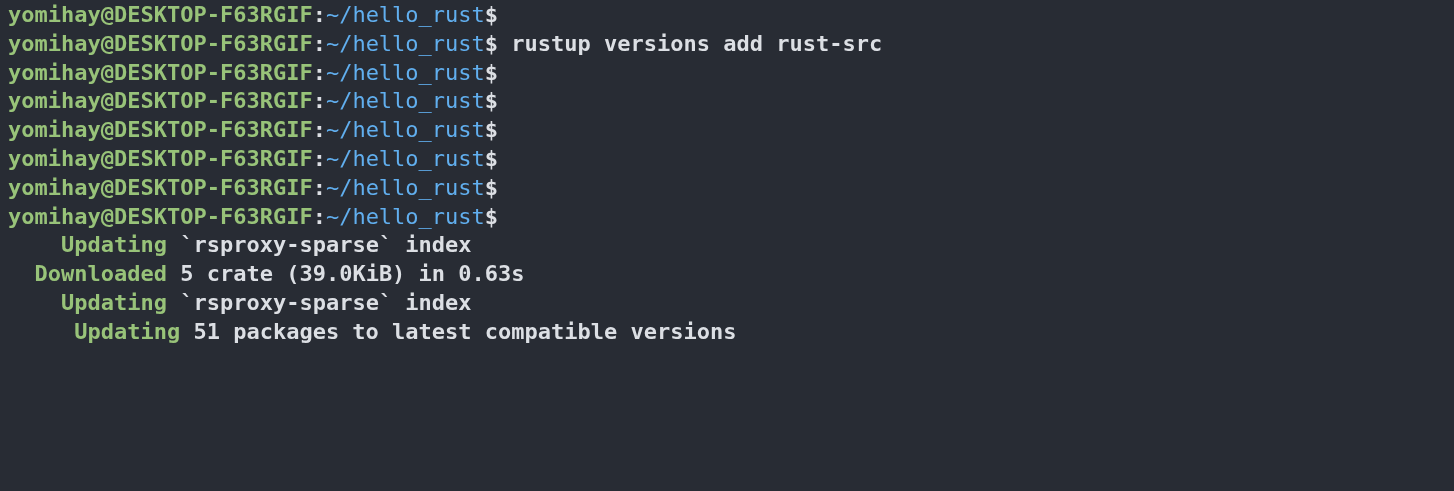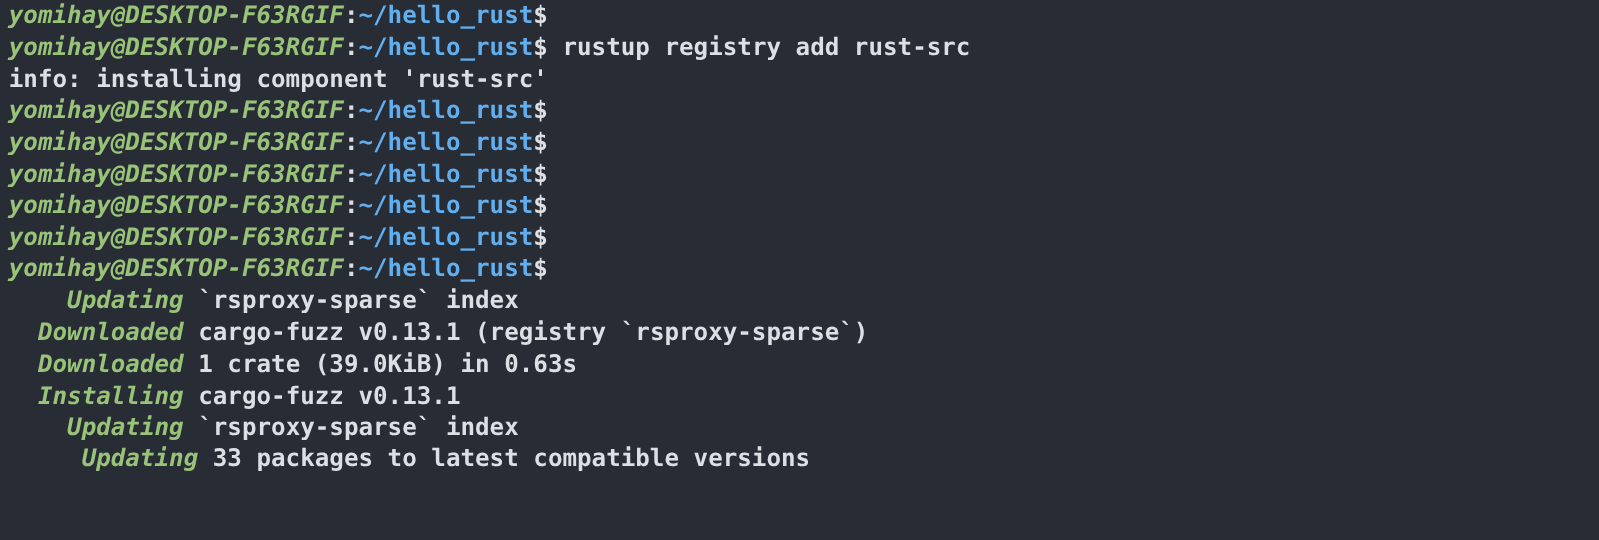--- a/index.html
+++ b/index.html
@@ -23,35 +23,32 @@
     padding:1px 0 0 8px;
     background:var(--bg);
   }
   .line{
     height:28.8px;
     line-height:28.8px;
     white-space:pre;
     font-variant-ligatures:none;
   }
   .fg{color:var(--fg);font-weight:600;}
-  .g{color:var(--green);font-weight:700;font-style:italic;}
-  .b{color:var(--blue);font-weight:700;}
+  .g{color:var(--green);font-weight:700;}
+  .b{color:var(--blue);font-weight:400;}
 </style>
 </head>
 <body>
 
 <div class="screen">
     <div class="line"><span class="g">yomihay@DESKTOP-F63RGIF</span><span class="fg">:</span><span class="b">~/hello_rust</span><span class="fg">$</span></div>
-    <div class="line"><span class="g">yomihay@DESKTOP-F63RGIF</span><span class="fg">:</span><span class="b">~/hello_rust</span><span class="fg">$</span><span class="fg"> rustup registry add rust-src</span></div>
-    <div class="line"><span class="fg">info: installing component 'rust-src'</span></div>
+    <div class="line"><span class="g">yomihay@DESKTOP-F63RGIF</span><span class="fg">:</span><span class="b">~/hello_rust</span><span class="fg">$</span><span class="fg"> rustup versions add rust-src</span></div>
     <div class="line"><span class="g">yomihay@DESKTOP-F63RGIF</span><span class="fg">:</span><span class="b">~/hello_rust</span><span class="fg">$</span></div>
     <div class="line"><span class="g">yomihay@DESKTOP-F63RGIF</span><span class="fg">:</span><span class="b">~/hello_rust</span><span class="fg">$</span></div>
     <div class="line"><span class="g">yomihay@DESKTOP-F63RGIF</span><span class="fg">:</span><span class="b">~/hello_rust</span><span class="fg">$</span></div>
     <div class="line"><span class="g">yomihay@DESKTOP-F63RGIF</span><span class="fg">:</span><span class="b">~/hello_rust</span><span class="fg">$</span></div>
     <div class="line"><span class="g">yomihay@DESKTOP-F63RGIF</span><span class="fg">:</span><span class="b">~/hello_rust</span><span class="fg">$</span></div>
     <div class="line"><span class="g">yomihay@DESKTOP-F63RGIF</span><span class="fg">:</span><span class="b">~/hello_rust</span><span class="fg">$</span></div>
     <div class="line"><span class="g">    Updating</span><span class="fg"> `rsproxy-sparse` index</span></div>
-    <div class="line"><span class="g">  Downloaded</span><span class="fg"> cargo-fuzz v0.13.1 (registry `rsproxy-sparse`)</span></div>
-    <div class="line"><span class="g">  Downloaded</span><span class="fg"> 1 crate (39.0KiB) in 0.63s</span></div>
-    <div class="line"><span class="g">  Installing</span><span class="fg"> cargo-fuzz v0.13.1</span></div>
+    <div class="line"><span class="g">  Downloaded</span><span class="fg"> 5 crate (39.0KiB) in 0.63s</span></div>
     <div class="line"><span class="g">    Updating</span><span class="fg"> `rsproxy-sparse` index</span></div>
-    <div class="line"><span class="g">     Updating</span><span class="fg"> 33 packages to latest compatible versions</span></div>
+    <div class="line"><span class="g">     Updating</span><span class="fg"> 51 packages to latest compatible versions</span></div>
   </div>
 
 </body></html>

